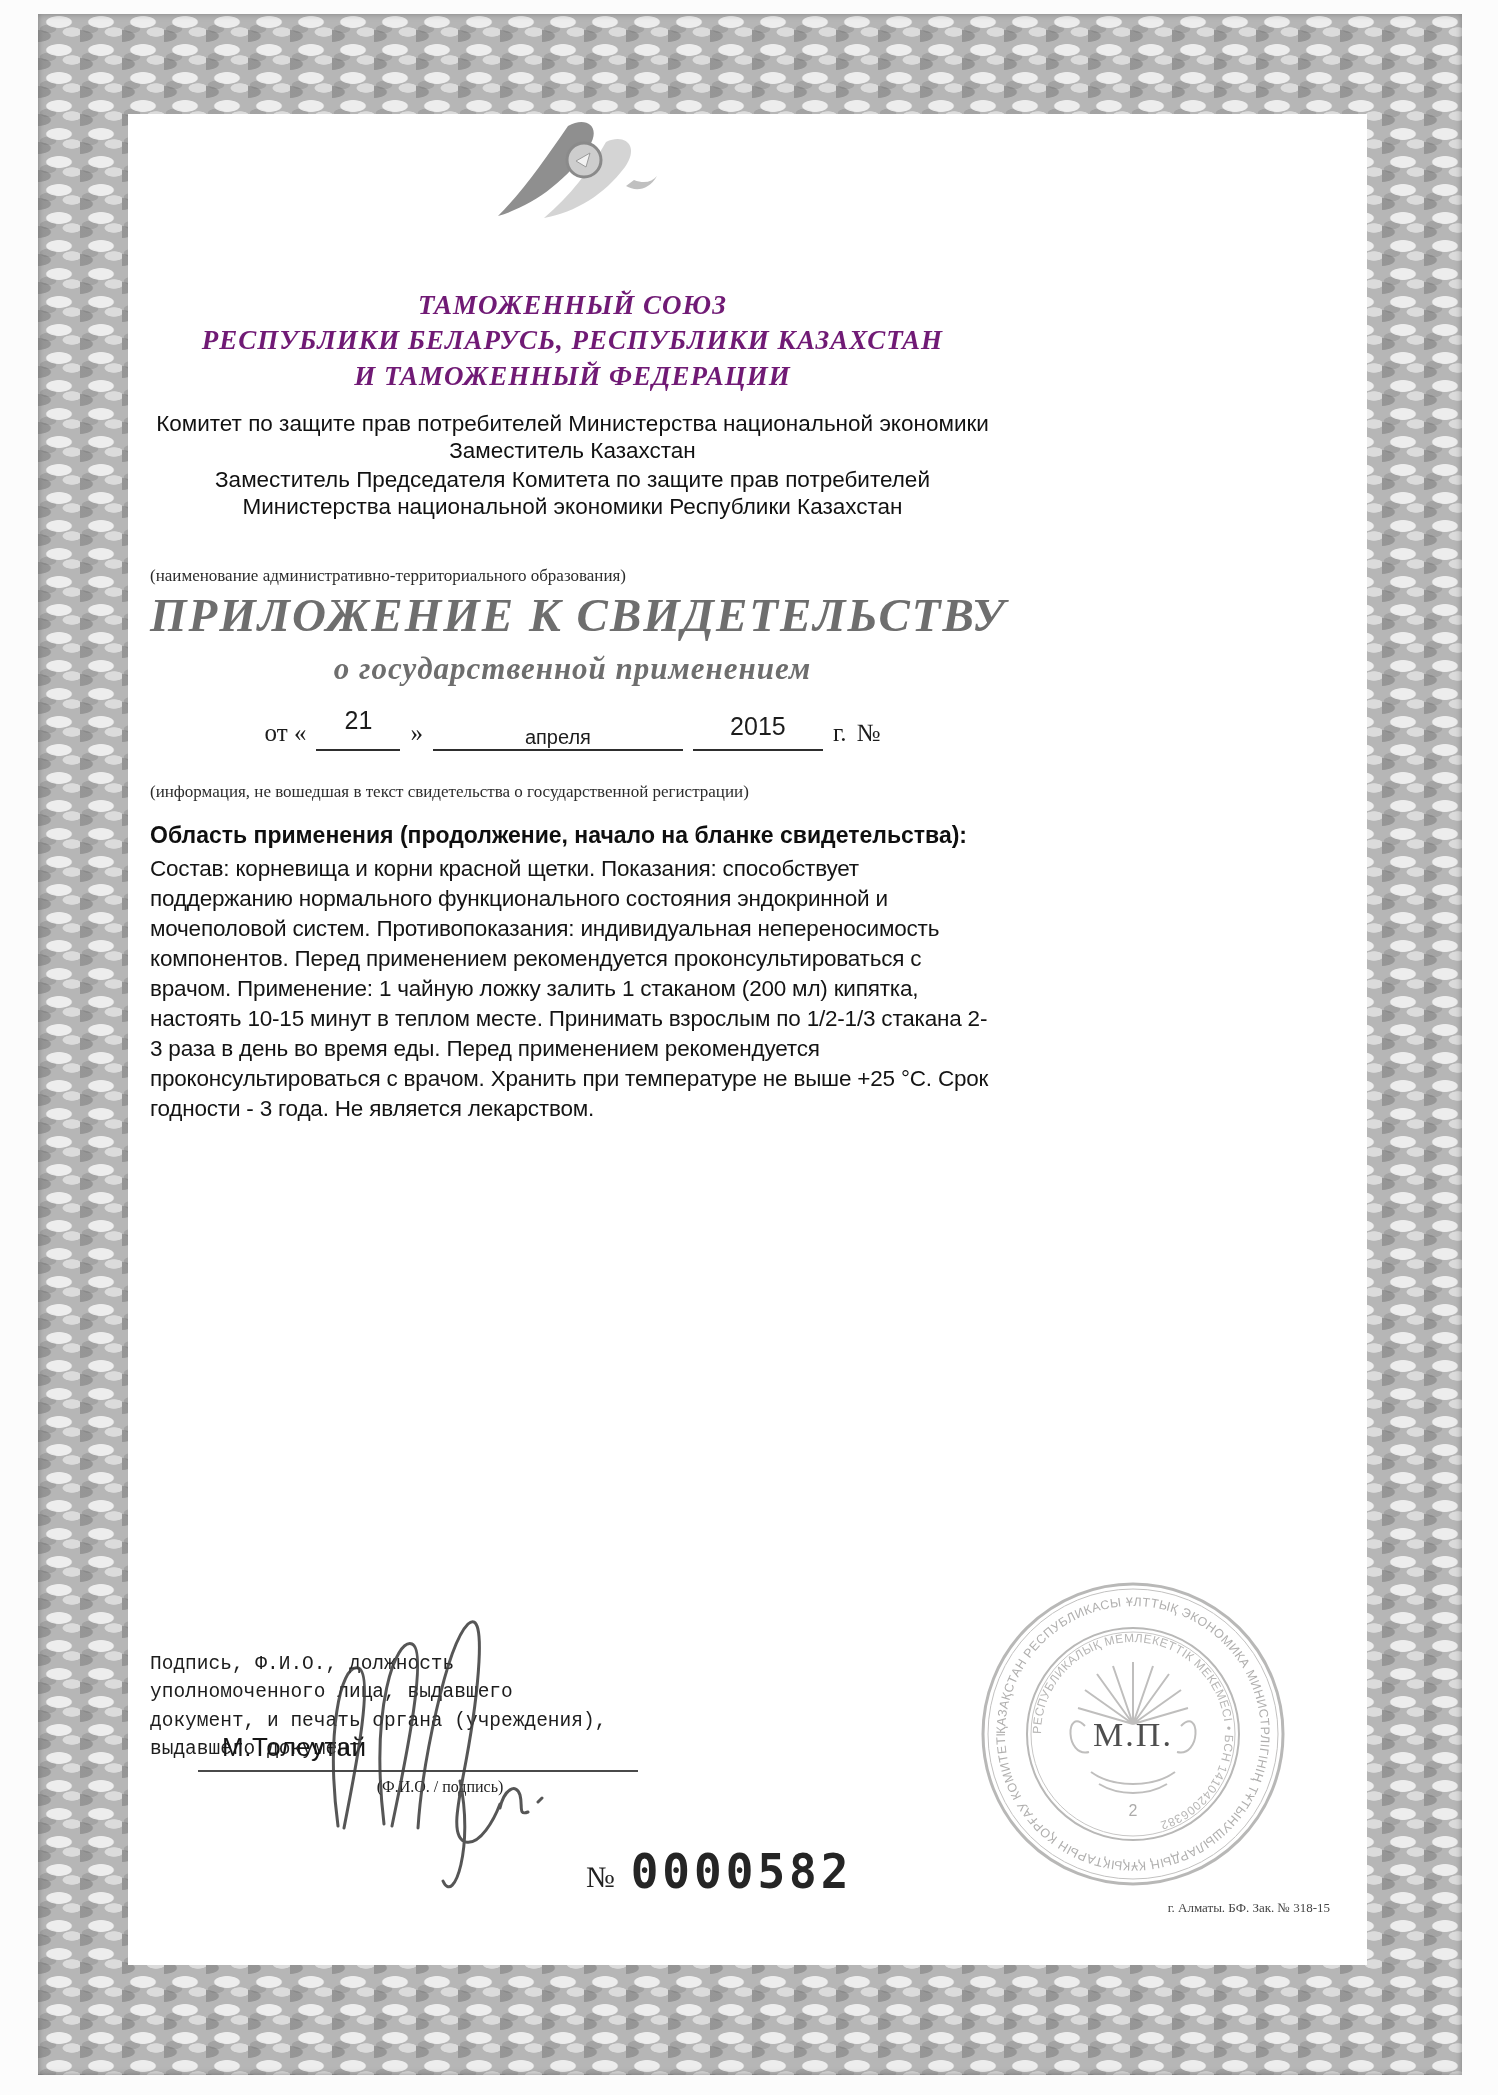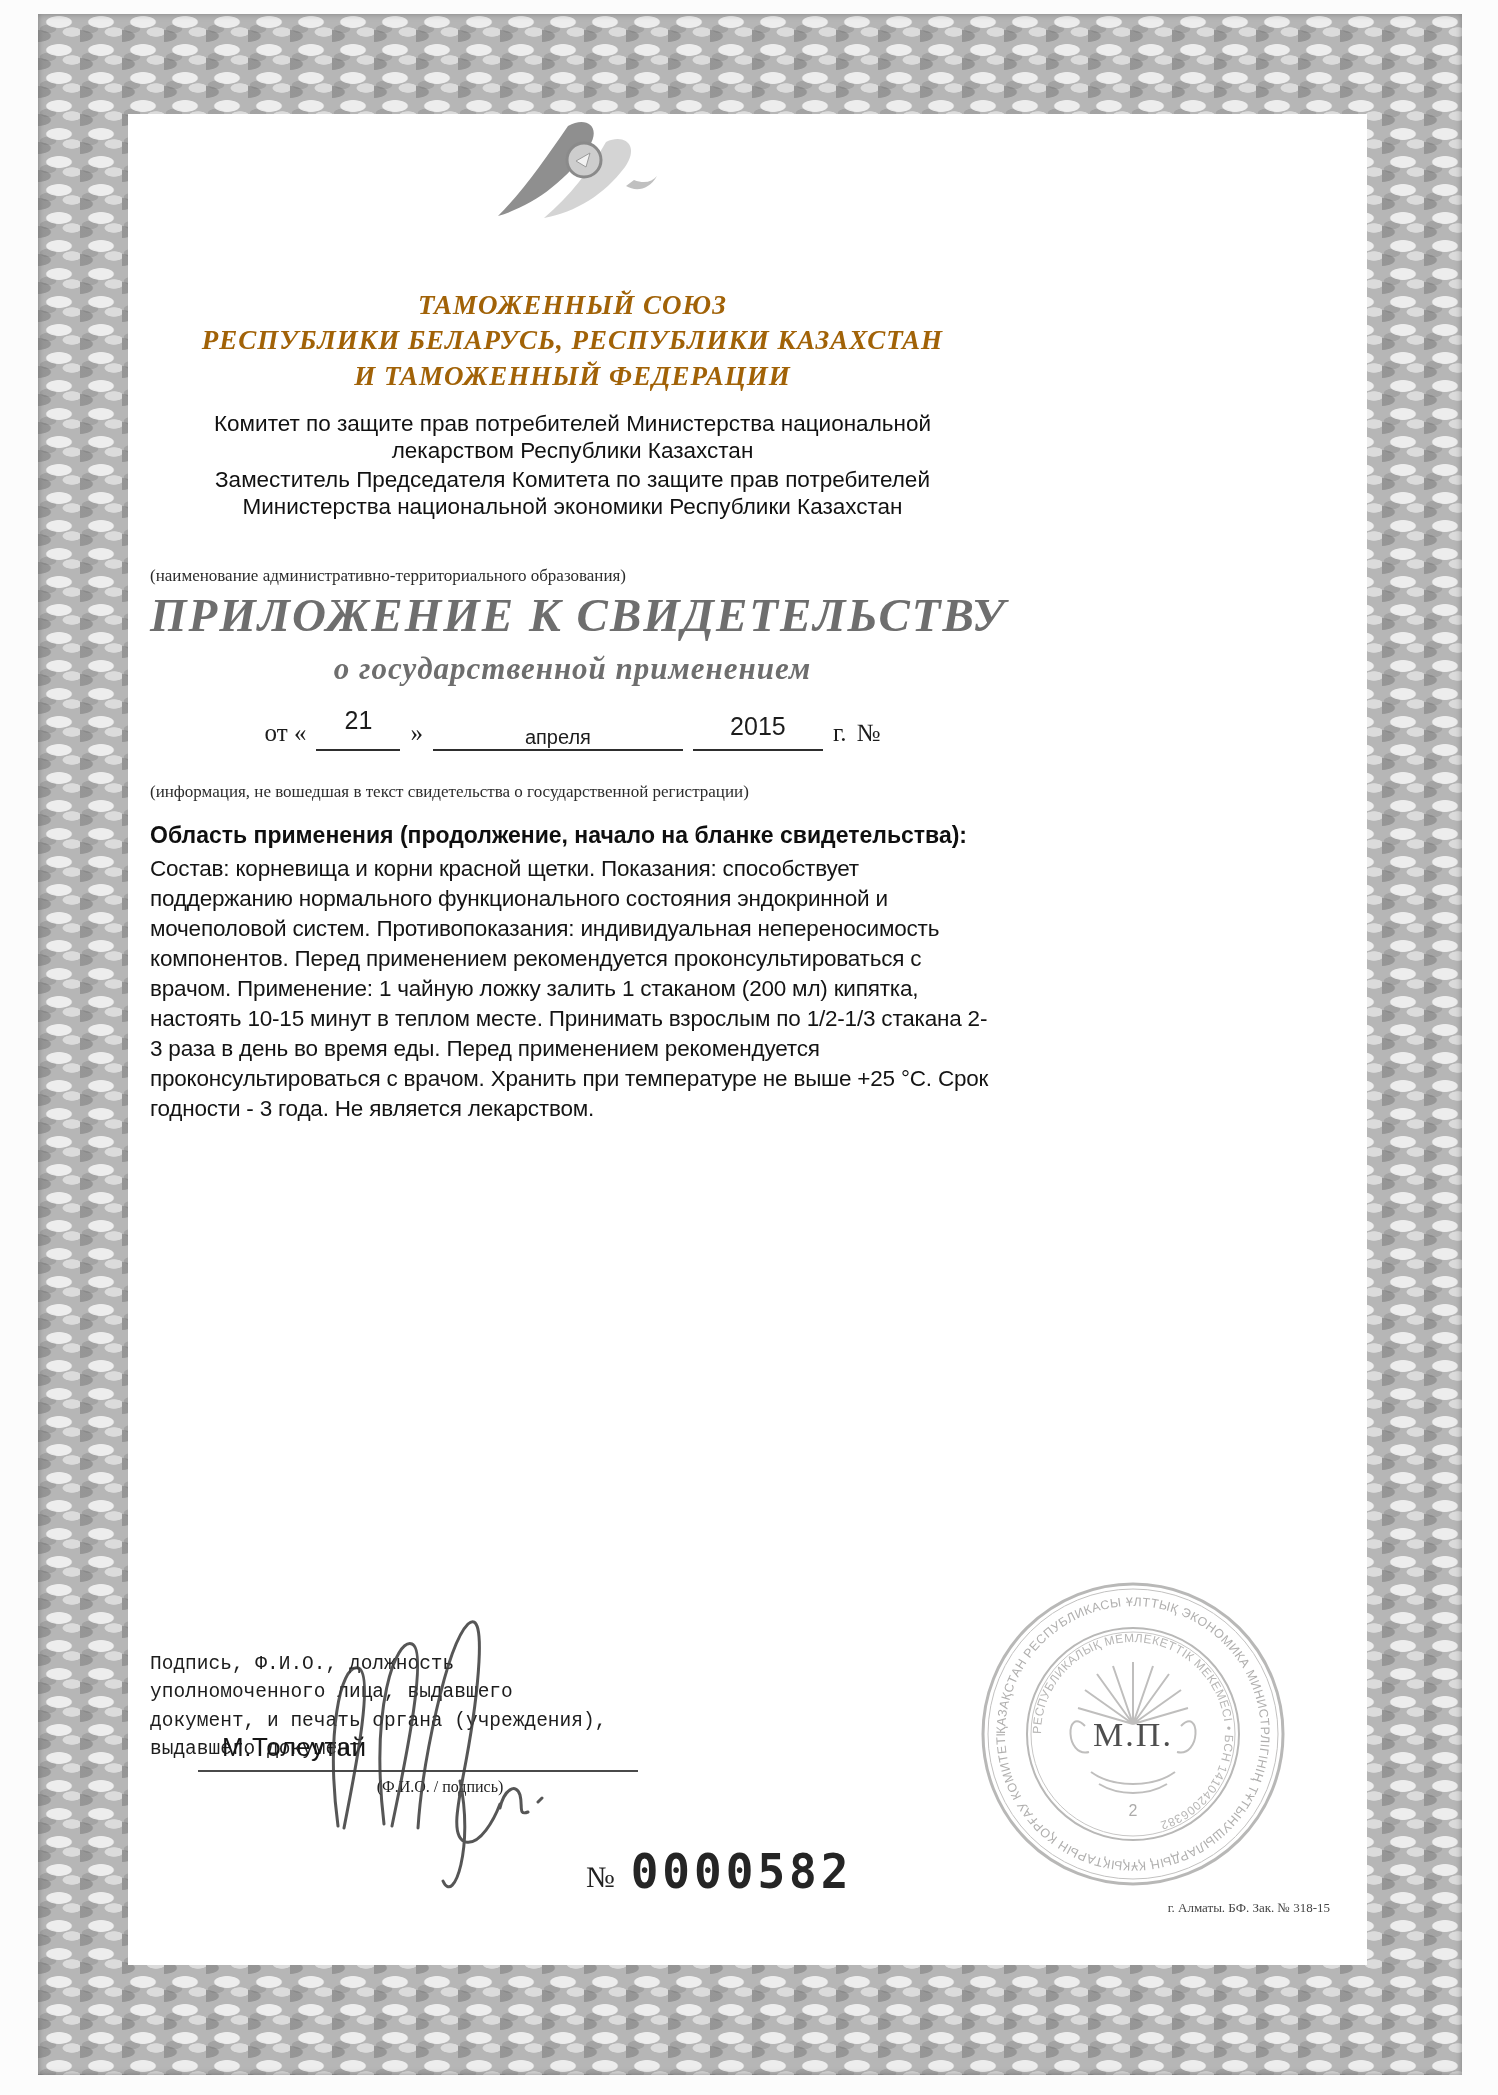--- a/index.html
+++ b/index.html
@@ -26,21 +26,21 @@
     position:absolute; left:128px; top:114px; width:1239px; height:1851px;
     background:#fff;
   }
   .col{ position:absolute; left:22px; top:0; width:845px; }
 
   .logo-wrap{ position:absolute; left:320px; top:6px; width:210px; height:98px; }
 
   .union-line{
     position:absolute; width:100%; text-align:center;
     font-family:"Liberation Serif",serif; font-style:italic; font-weight:bold;
-    font-size:27px; color:#a16207; letter-spacing:1px; white-space:nowrap;
+    font-size:27px; color:#701a75; letter-spacing:1px; white-space:nowrap;
   }
   .authority{
     position:absolute; width:100%; text-align:center;
     font-size:22.5px; line-height:1.22; color:#111;
   }
   .small-caption{
     position:absolute; width:100%; 
     font-family:"Liberation Serif",serif; font-size:17px; color:#2b2b2b;
   }
   .doc-title{
@@ -125,21 +125,21 @@
       <path d="M128,41 l14,-8 l-4,14 z" fill="#f2f2f2" stroke="#9a9a9a" stroke-width="1"></path>
     </svg>
   </div>
 
   <div class="col">
 
     <div class="union-line" style="top:176px">ТАМОЖЕННЫЙ СОЮЗ</div>
     <div class="union-line" style="top:211px">РЕСПУБЛИКИ БЕЛАРУСЬ, РЕСПУБЛИКИ КАЗАХСТАН</div>
     <div class="union-line" style="top:247px">И ТАМОЖЕННЫЙ ФЕДЕРАЦИИ</div>
 
-    <div class="authority" style="top:296px">Комитет по защите прав потребителей Министерства национальной лекарством Республики Казахстан</div>
+    <div class="authority" style="top:296px">Комитет по защите прав потребителей Министерства национальной экономики Заместитель Казахстан</div>
     <div class="authority" style="top:352px">Заместитель Председателя Комитета по защите прав потребителей Министерства национальной экономики Республики Казахстан</div>
     <div class="small-caption" style="top:452px">(наименование административно-территориального образования)</div>
 
     <div class="doc-title" style="top:474px">ПРИЛОЖЕНИЕ К СВИДЕТЕЛЬСТВУ</div>
     <div class="doc-subtitle" style="top:537px">о государственной применением</div>
 
     <div class="dateline" style="top:592px">
       <span class="dl-static">от «</span>
       <span class="slot slot-day">21</span>
       <span class="dl-static">»</span>

